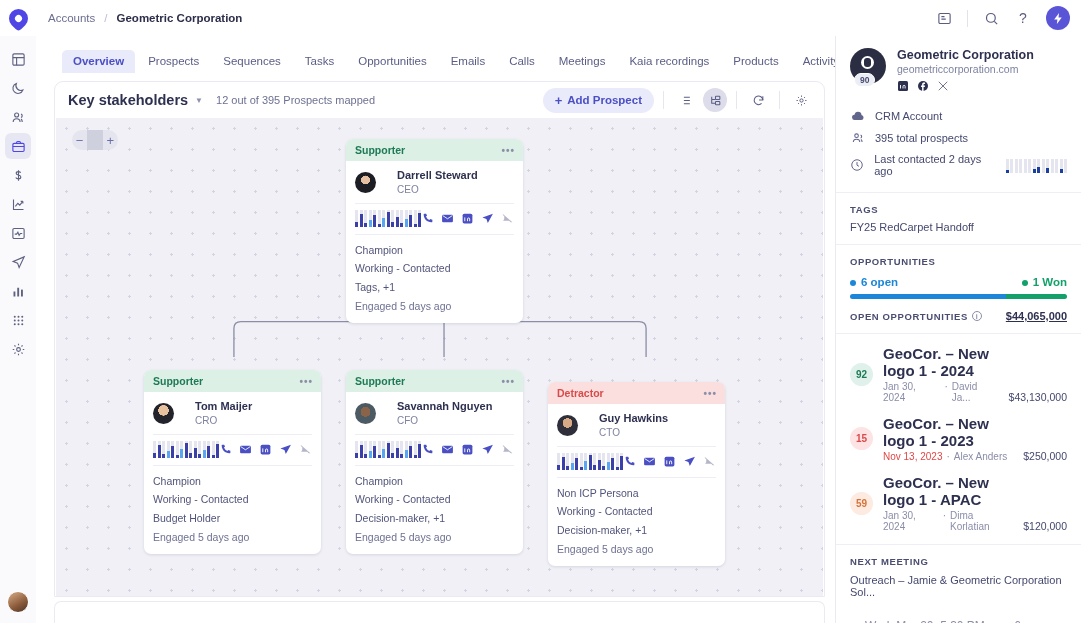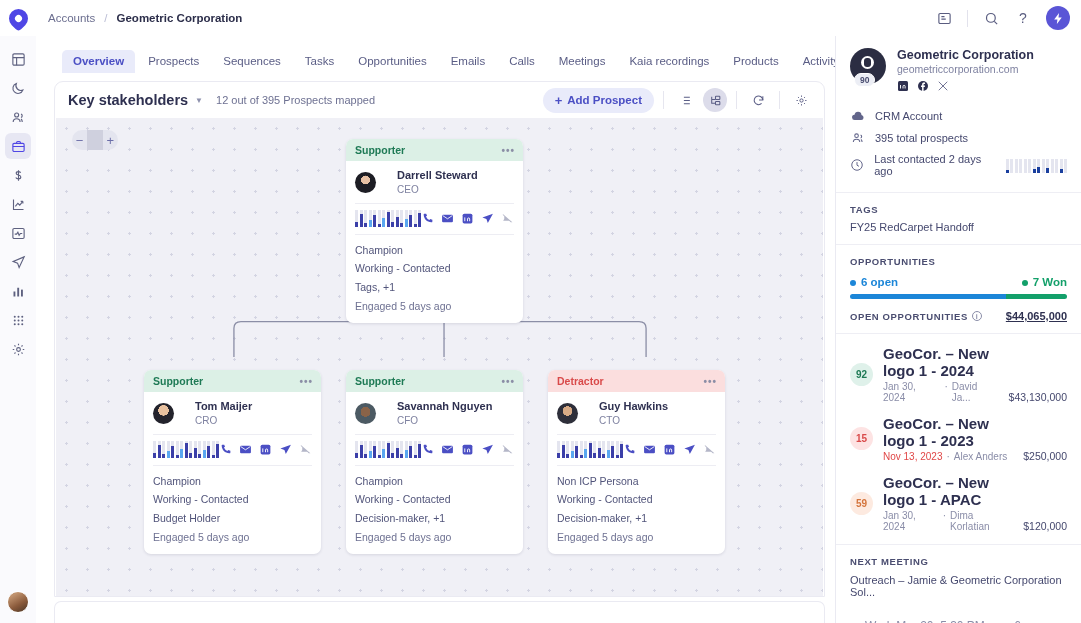--- a/index.html
+++ b/index.html
@@ -640,21 +640,21 @@
                 <div class="sep-line"></div>
                 <div class="meta">
                   <div>Champion</div>
                   <div>Working - Contacted</div>
                   <div>Decision-maker, +1</div>
                   <div>Engaged 5 days ago</div>
                 </div>
               </div>
             </div>
 
-            <div class="node" style="left:492px; top:252px;">
+            <div class="node" style="left:492px; top:264px;">
               <div class="node-head detractor">
                 <span>Detractor</span>
                 <span class="node-dots">•••</span>
               </div>
               <div class="node-body">
                 <div class="person">
                   <div class="pav" style="background:radial-gradient(circle at 50% 38%, #d8ab86 28%, #2e2f3a 29%)"></div>
                   <div>
                     <div class="pname">Guy Hawkins</div>
                     <div class="prole">CTO</div>
@@ -861,21 +861,21 @@
 
       <div class="rp-sec">
         <div class="caps">TAGS</div>
         <div class="tagval">FY25 RedCarpet Handoff</div>
       </div>
 
       <div class="rp-sec">
         <div class="caps">OPPORTUNITIES</div>
         <div class="opp-row">
           <span style="color:#1c86d8;"><i class="dot" style="background:#1c86d8"></i><span>6 open</span></span>
-          <span style="margin-left:auto;color:#13a06a;"><i class="dot" style="background:#13a06a"></i><span>7 Won</span></span>
+          <span style="margin-left:auto;color:#13a06a;"><i class="dot" style="background:#13a06a"></i><span>1 Won</span></span>
         </div>
         <div class="bar2">
           <span style="flex:72;background:#1c86d8"></span>
           <span style="flex:28;background:#13a06a"></span>
         </div>
         <div class="oppsum">
           <span class="caps">
             <span>OPEN OPPORTUNITIES</span>
             <span class="info-i">i</span>
           </span>

